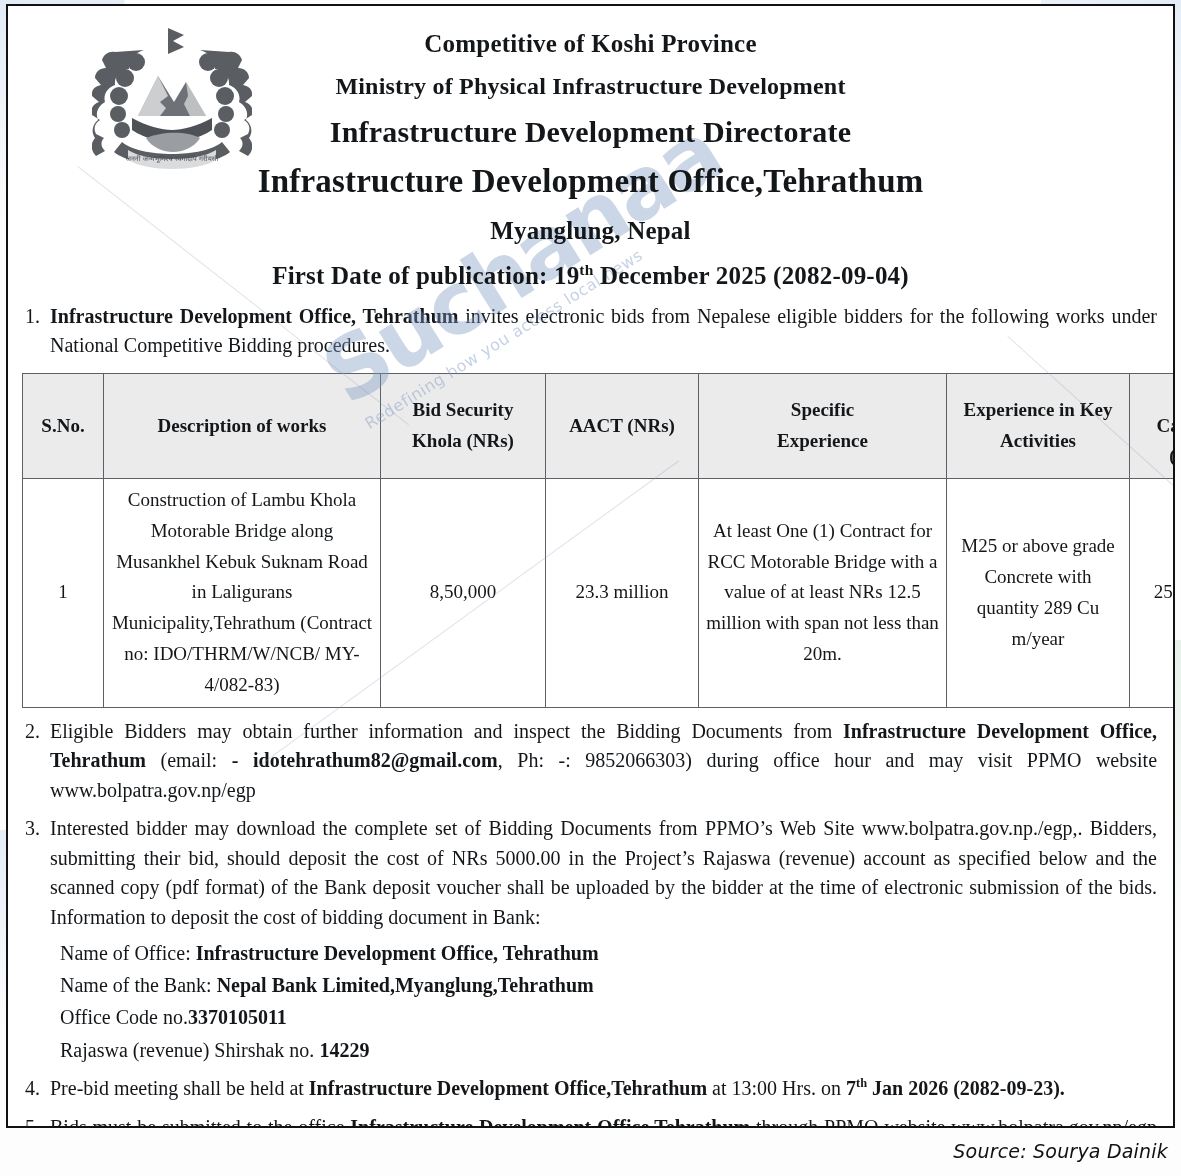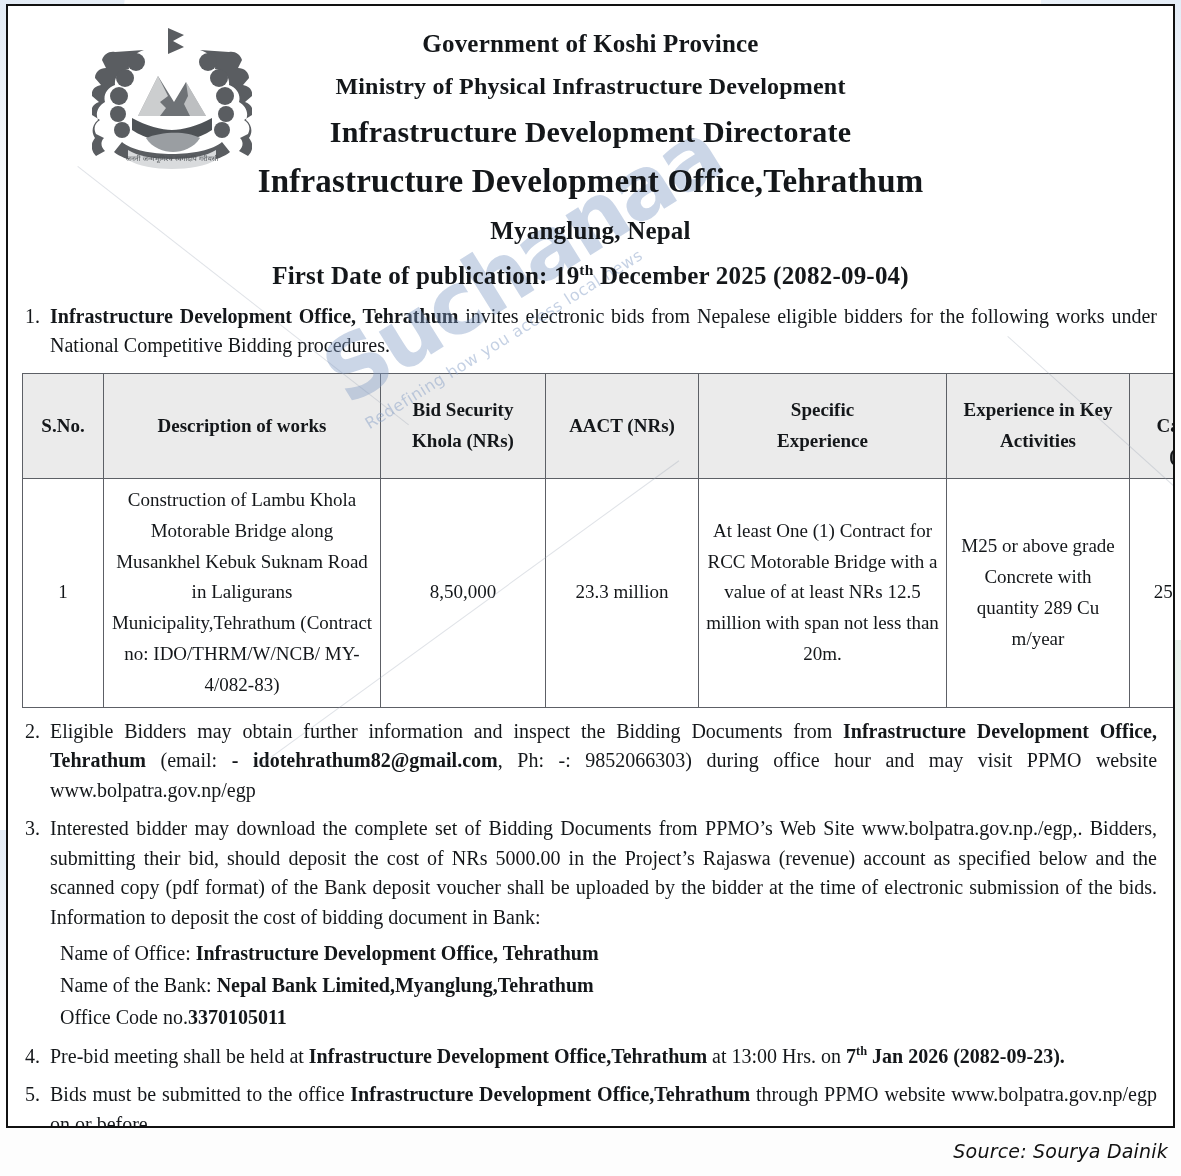--- a/index.html
+++ b/index.html
@@ -281,21 +281,21 @@
 
             <path d="M54 116 c14 -6 40 -8 54 0 c-6 10 -18 14 -27 14 c-9 0 -21 -4 -27 -14 z" fill="#9a9ea2"></path>
 
             <path d="M30 120 c18 16 82 16 100 0 l8 10 c-22 18 -94 18 -116 0 z" fill="#5a5d61"></path>
             <path d="M36 128 c18 12 70 12 88 0 l0 10 c-20 12 -68 12 -88 0 z" fill="#d9dbdd"></path>
           </g>
           <text x="80" y="139" font-size="7" text-anchor="middle" fill="#4e5256" font-family="DejaVu Sans, sans-serif">जननी जन्मभूमिश्च स्वर्गादपि गरीयसी</text>
         </svg>
       </div>
 
-      <div class="hdr-line h-govt">Government of Koshi Province</div>
+      <div class="hdr-line h-govt">Competitive of Koshi Province</div>
       <div class="hdr-line h-min">Ministry of Physical Infrastructure Development</div>
       <div class="hdr-line h-dir">Infrastructure Development Directorate</div>
       <div class="hdr-line h-office">Infrastructure Development Office,Tehrathum</div>
       <div class="hdr-line h-city">Myanglung, Nepal</div>
       <div class="hdr-line h-date">
         <span>First Date of publication: 19</span><sup>th</sup><span> December 2025 (2082-09-04)</span>
       </div>
     </div>
 
     <div id="body-content">
@@ -356,20 +356,21 @@
 
       <div class="item">
         <div class="item-num">3.</div>
         <div class="item-body">Interested bidder may download the  complete set of Bidding Documents from PPMO’s Web Site www.bolpatra.gov.np./egp,. Bidders, submitting their bid, should deposit  the cost of NRs 5000.00 in  the Project’s  Rajaswa (revenue)  account  as  specified  below  and  the  scanned  copy  (pdf format)  of  the  Bank  deposit  voucher  shall  be  uploaded  by  the  bidder  at  the  time  of electronic submission of the bids. Information to deposit the cost of bidding document in Bank:</div>
       </div>
 
       <div class="bank-block">
         <div><span>Name of Office: </span><b>Infrastructure Development Office, Tehrathum</b></div>
         <div><span>Name of the Bank: </span><b>Nepal Bank Limited,Myanglung,Tehrathum</b></div>
         <div><span>Office Code no.</span><b>3370105011</b></div>
+        <div><span>Rajaswa (revenue) Shirshak no. </span><b>14229</b></div>
       </div>
 
       <div class="item">
         <div class="item-num">4.</div>
         <div class="item-body noj"><span>Pre-bid meeting shall be held at </span><b>Infrastructure Development Office,Tehrathum</b><span> at 13:00 Hrs. on </span><b>7</b><b><sup>th</sup></b><b> Jan 2026 (2082-09-23).</b></div>
       </div>
 
       <div class="item">
         <div class="item-num">5.</div>
         <div class="item-body"><span>Bids must be submitted to the office </span><b>Infrastructure Development Office,Tehrathum</b><span> through PPMO website www.bolpatra.gov.np/egp on or before </span></div>

